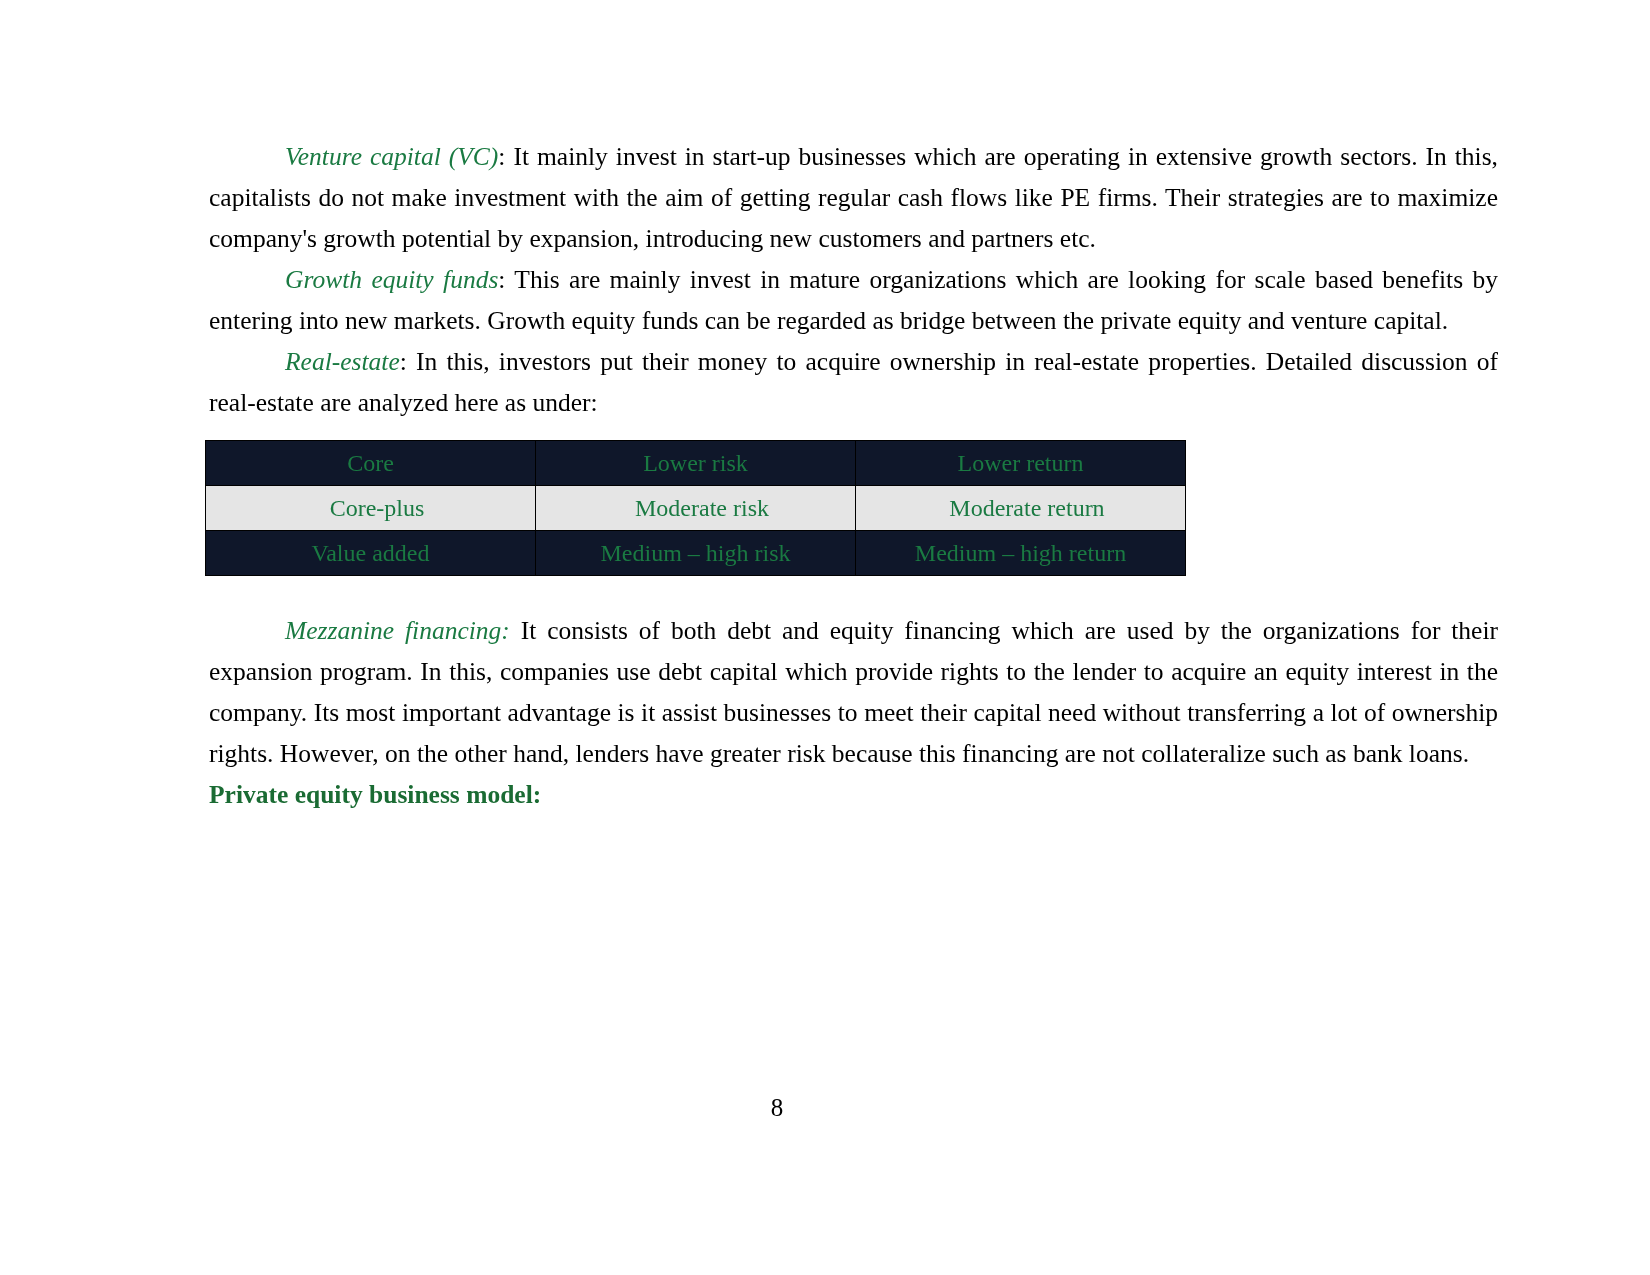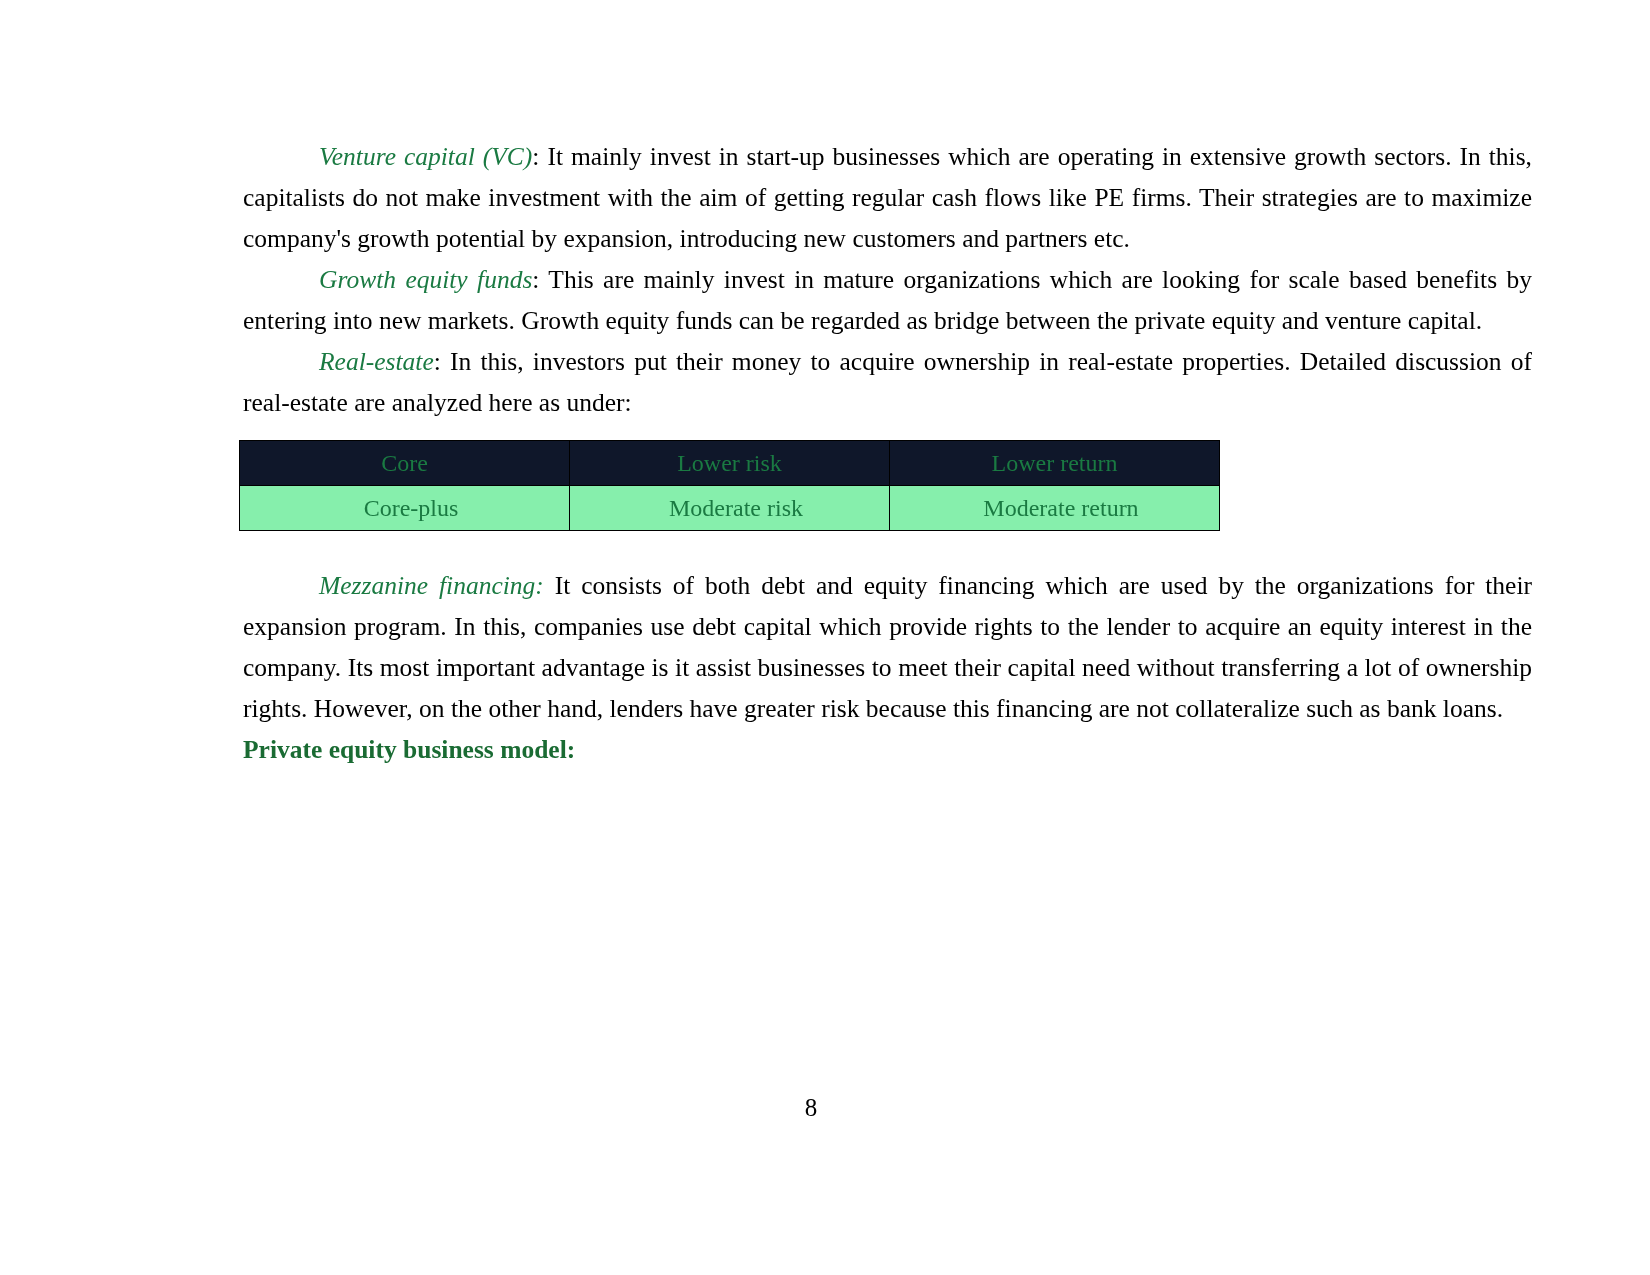--- a/index.html
+++ b/index.html
@@ -14,21 +14,20 @@
     font-family: "Liberation Serif", "DejaVu Serif", serif;
     -webkit-font-smoothing: antialiased;
   }
 
   .page {
     position: relative;
     width: 1554px;
     height: 1275px;
     background: #ffffff;
     box-sizing: border-box;
-    margin-left: 34px;
   }
 
   .content {
     position: absolute;
     left: 209px;
     top: 136px;
     width: 1289px;
   }
 
   p.para {
@@ -76,21 +75,21 @@
     height: 40px;
     text-align: center;
     vertical-align: middle;
     font-size: 24px;
     color: #1a7a42;
     padding: 2px 4px;
     line-height: 34px;
   }
 
   table.risk-table tr.shade-dark td { background: #0f172a; }
-  table.risk-table tr.shade-light td { background: #86efac; padding-left: 17px; }
+  table.risk-table tr.shade-light td { background: #e5e5e5; padding-left: 17px; }
 
   table.risk-table col.c1 { width: 330px; }
   table.risk-table col.c2 { width: 320px; }
   table.risk-table col.c3 { width: 330px; }
 
   .after-table-gap { height: 34px; }
 
   p.heading {
     margin: 0;
     font-size: 25.5px;
@@ -142,20 +141,25 @@
           <tr class="shade-dark">
             <td>Core</td>
             <td>Lower risk</td>
             <td>Lower return</td>
           </tr>
           <tr class="shade-light">
             <td>Core-plus</td>
             <td>Moderate risk</td>
             <td>Moderate return</td>
           </tr>
+          <tr class="shade-dark">
+            <td>Value added</td>
+            <td>Medium – high risk</td>
+            <td>Medium – high return</td>
+          </tr>
         </tbody>
       </table>
     </div>
 
     <div class="after-table-gap"></div>
 
     <p class="para green-para">
       <span class="lead">Mezzanine financing:</span><span> It consists of both debt and equity financing which are used by the organizations for their expansion program. In this, companies use debt capital which provide rights to the lender to acquire an equity interest in the company. Its most important advantage is it assist businesses to meet their capital need without transferring a lot of ownership rights. However, on the other hand, lenders have greater risk because this financing are not collateralize such as bank loans.</span>
     </p>
 

